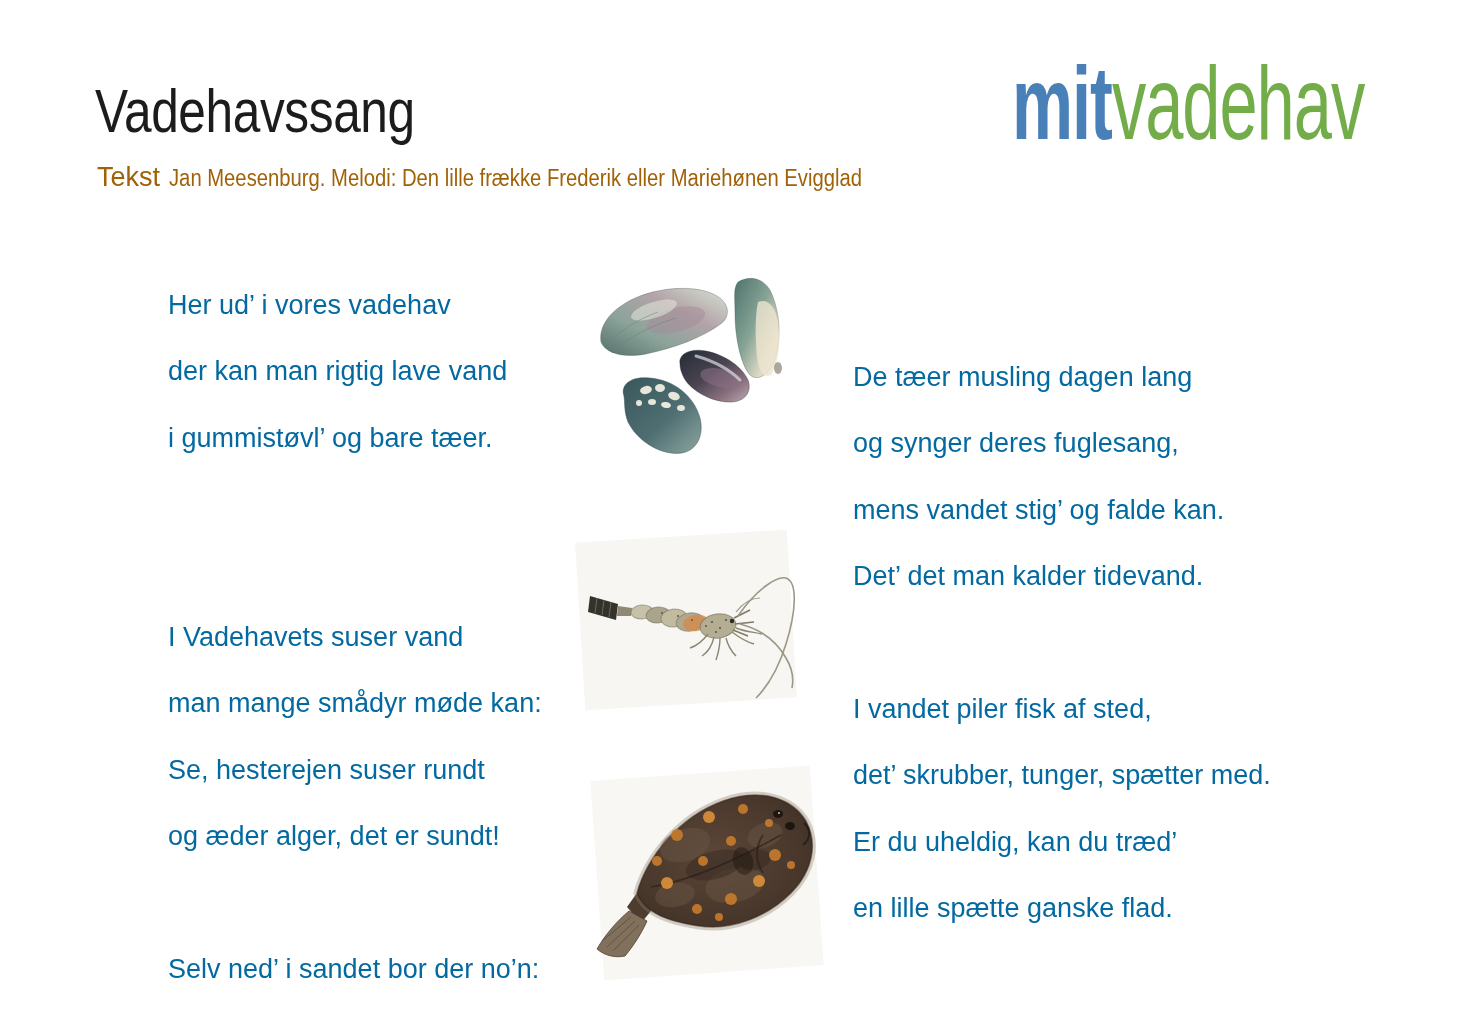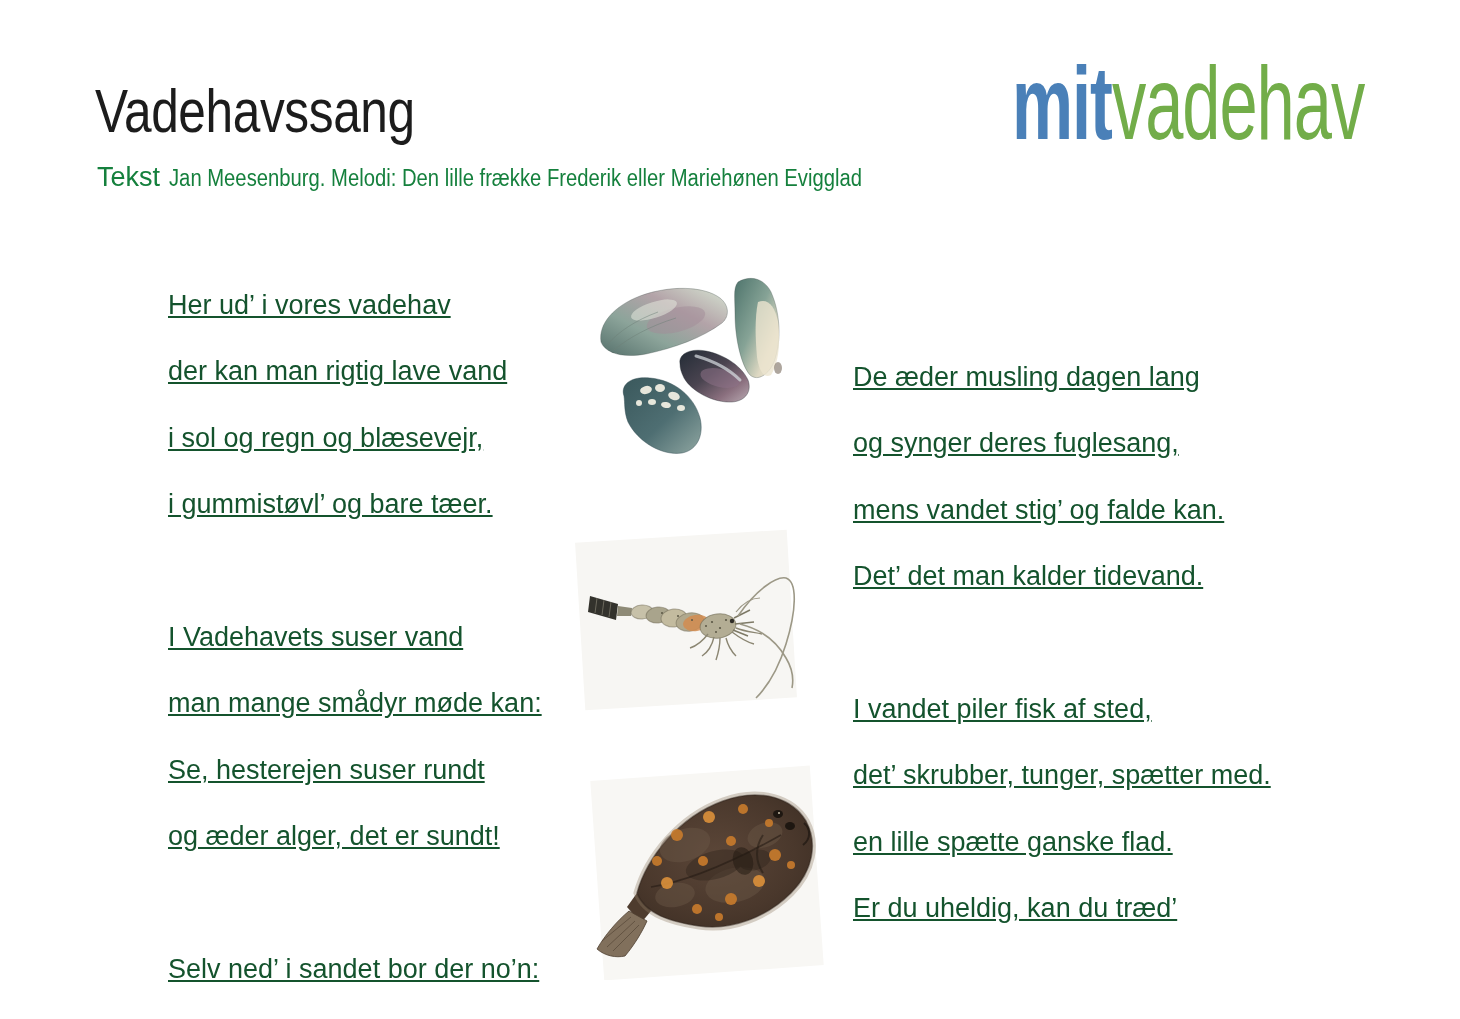--- a/index.html
+++ b/index.html
@@ -13,42 +13,41 @@
   }
   
   .doc-title{
     position:absolute;left:95px;top:80px;
     font-size:62px;line-height:1;color:#1c1c1c;
     letter-spacing:-0.5px;white-space:nowrap;
     transform:scaleX(0.80);transform-origin:left top;
   }
   .credit{
     position:absolute;left:97px;top:162px;
-    white-space:nowrap;color:#15803d;
+    white-space:nowrap;color:#a16207;
   }
   .credit .credit-prefix{font-size:27px;}
   .credit .credit-rest{
     font-size:23px;display:inline-block;
     transform:scaleX(0.88);transform-origin:left bottom;
     margin-left:9px;
   }
   .logo{
     position:absolute;left:1012px;top:54px;
     font-size:104px;line-height:0.95;white-space:nowrap;
     letter-spacing:-0.015em;
     transform:scaleX(0.66);transform-origin:left top;
   }
   .logo .logo-mit{font-weight:700;color:#4a80b8;}
   .logo .logo-vadehav{font-weight:400;color:#72ad49;}
   
   .stanza{position:absolute;white-space:nowrap;}
   .stanza .line{
     font-size:27px;line-height:66.4px;height:66.4px;
-    color:#14532d;
-    text-decoration:underline;
+    color:#0369a1;
   }
   #left-stanza-1{left:168px;top:272px;}
   #left-stanza-2{left:168px;top:604px;}
   #left-stanza-3{left:168px;top:936px;}
   #right-stanza-1{left:853px;top:344px;}
   #right-stanza-2{left:853px;top:676px;}
   
   .illus{position:absolute;}
   #illus-mussels{left:588px;top:272px;width:215px;height:196px;}
   #illus-shrimp{left:566px;top:520px;width:240px;height:196px;}
@@ -66,44 +65,43 @@
     <span class="credit-prefix">Tekst</span><span class="credit-rest">Jan Meesenburg. Melodi: Den lille frække Frederik eller Mariehønen Evigglad</span>
   </div>
 
   <div class="logo">
     <span class="logo-mit">mit</span><span class="logo-vadehav">vadehav</span>
   </div>
 
   <div class="stanza" id="left-stanza-1">
     <div class="line">Her ud’ i vores vadehav</div>
     <div class="line">der kan man rigtig lave vand</div>
-    <div class="line">i sol og regn og blæsevejr,</div>
     <div class="line">i gummistøvl’ og bare tæer.</div>
   </div>
   <div class="stanza" id="left-stanza-2">
     <div class="line">I Vadehavets suser vand</div>
     <div class="line">man mange smådyr møde kan:</div>
     <div class="line">Se, hesterejen suser rundt</div>
     <div class="line">og æder alger, det er sundt!</div>
   </div>
   <div class="stanza" id="left-stanza-3">
     <div class="line">Selv ned’ i sandet bor der no’n:</div>
   </div>
 
   <div class="stanza" id="right-stanza-1">
-    <div class="line">De æder musling dagen lang</div>
+    <div class="line">De tæer musling dagen lang</div>
     <div class="line">og synger deres fuglesang,</div>
     <div class="line">mens vandet stig’ og falde kan.</div>
     <div class="line">Det’ det man kalder tidevand.</div>
   </div>
   <div class="stanza" id="right-stanza-2">
     <div class="line">I vandet piler fisk af sted,</div>
     <div class="line">det’ skrubber, tunger, spætter med.</div>
+    <div class="line">Er du uheldig, kan du træd’</div>
     <div class="line">en lille spætte ganske flad.</div>
-    <div class="line">Er du uheldig, kan du træd’</div>
   </div>
 
   <div class="illus" id="illus-mussels">
     <svg viewBox="0 0 215 196" xmlns="http://www.w3.org/2000/svg">
       <defs>
         <linearGradient id="gBig" x1="0" y1="1" x2="1" y2="0">
           <stop offset="0" stop-color="#55706b"></stop>
             <stop offset="0.35" stop-color="#8ca49a"></stop>
           <stop offset="0.65" stop-color="#b3a3a8"></stop>
             <stop offset="0.9" stop-color="#ccd1c6"></stop>

